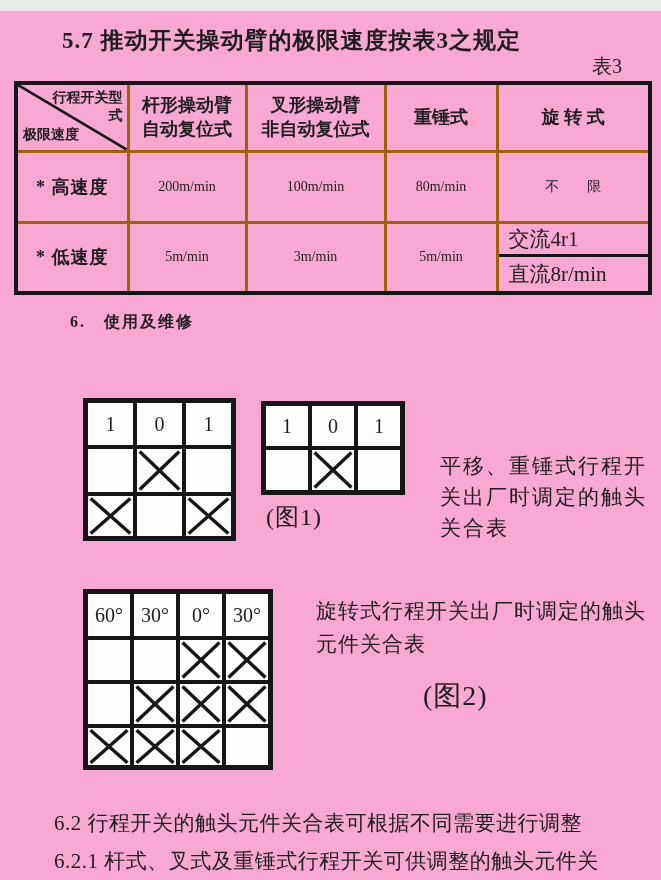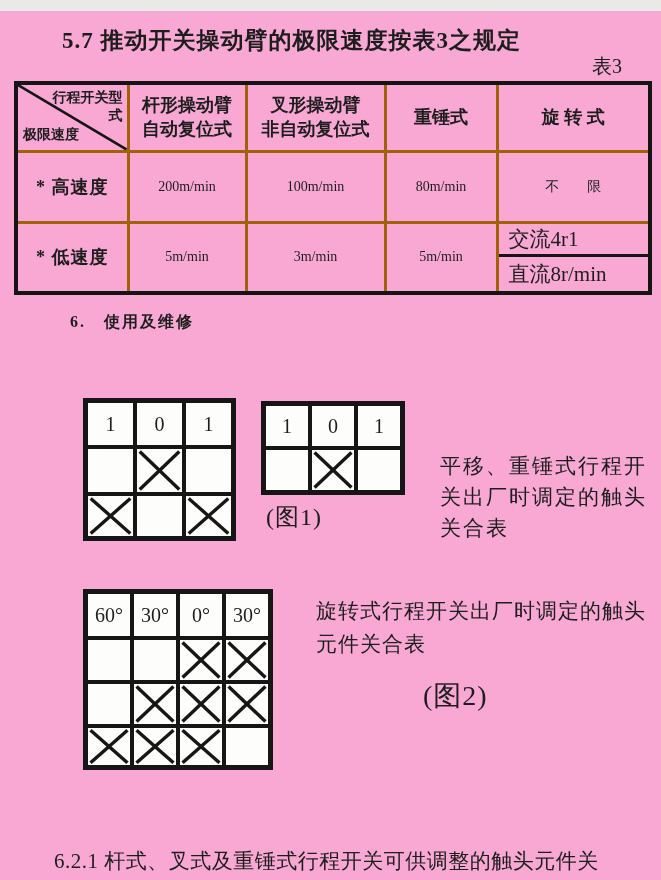--- a/index.html
+++ b/index.html
@@ -212,15 +212,16 @@
           <line x1="6" y1="6" x2="94" y2="94"></line>
           <line x1="94" y1="6" x2="6" y2="94"></line>
         </svg>
       </div>
       <div class="gcell"></div>
     </div>
   <div class="abs ftext2 pre">旋转式行程开关出厂时调定的触头
 元件关合表</div>
   <div class="abs cap2">(图2)</div>
 
+  <div class="abs l62">6.2 行程开关的触头元件关合表可根据不同需要进行调整</div>
   <div class="abs l621">6.2.1 杆式、叉式及重锤式行程开关可供调整的触头元件关</div>
 
 </div>
 
 </body></html>

